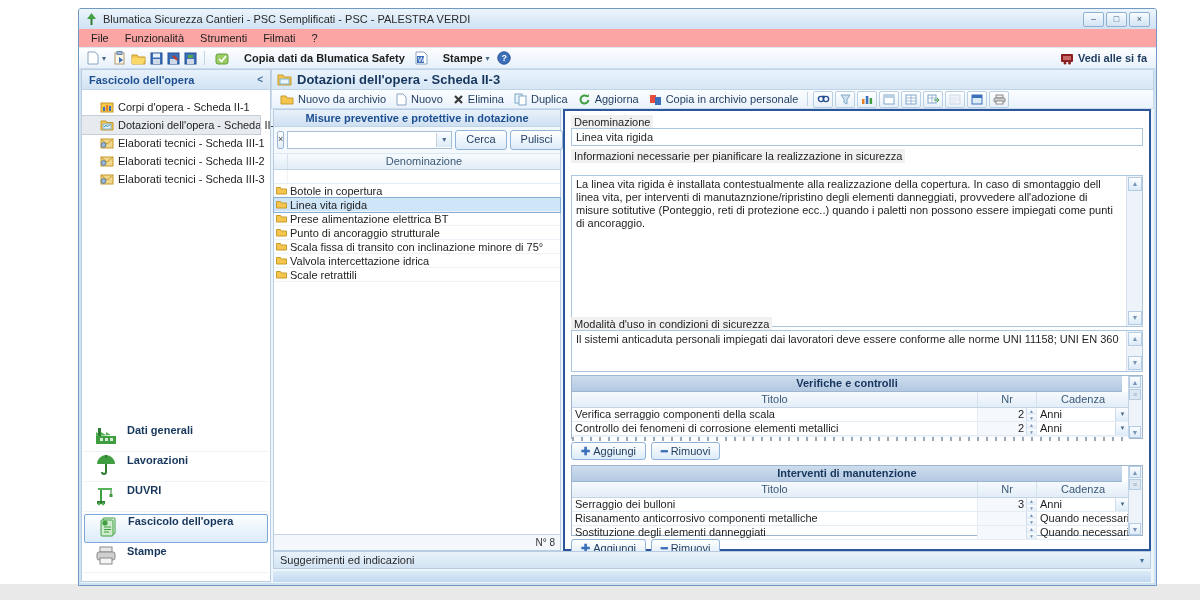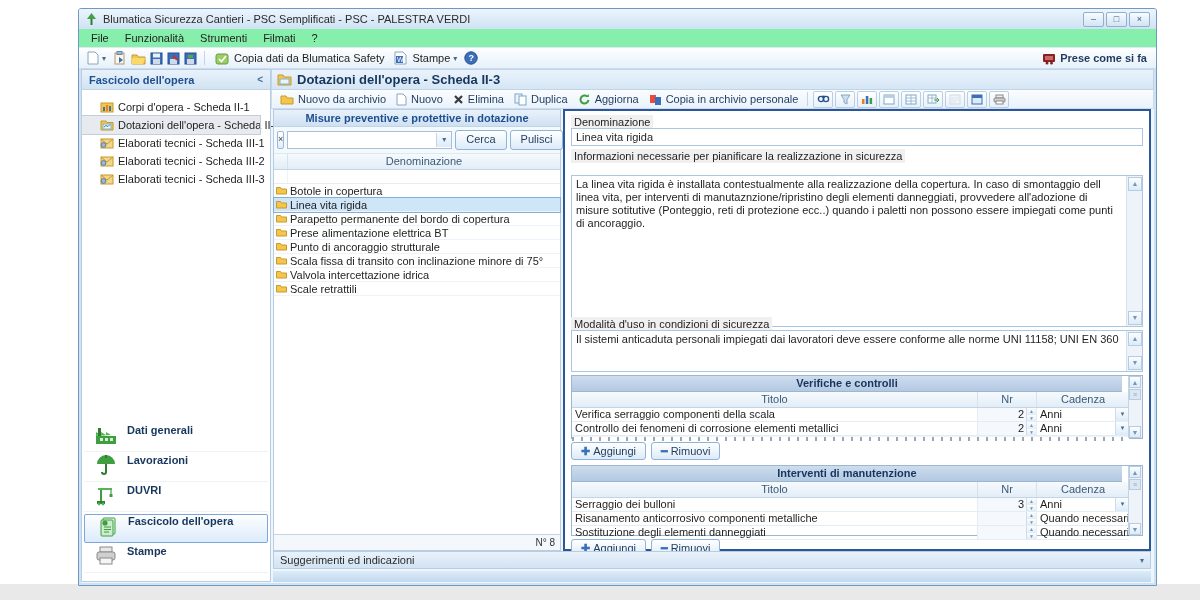--- a/index.html
+++ b/index.html
@@ -9,25 +9,25 @@
 
   
   .window{position:absolute;left:78px;top:8px;width:1077px;height:576px;background:#eef5fc;
           border:1px solid #7198c0;border-radius:3px 3px 0 0;box-shadow:inset 0 0 0 2px #cfe2f4;}
   .titlebar{height:20px;background:linear-gradient(#ecf5fd,#cfe2f4);border-radius:2px 2px 0 0;
             display:flex;align-items:center;padding:0 6px;}
   .title-text{flex:1;font-size:11px;color:#2a2a2a;margin-left:5px;white-space:nowrap;overflow:hidden;}
   .win-btn{width:19px;height:13px;margin-left:2px;background:linear-gradient(#f8fcff,#d2e4f4);
            border:1px solid #8fb0cf;border-radius:2px;font-size:9px;line-height:12px;text-align:center;color:#3c5a78;cursor:default;}
 
-  .menubar{height:18px;background:#86efac;border-bottom:1px solid #dde9f3;display:flex;align-items:center;padding-left:4px;}
+  .menubar{height:18px;background:#fca5a5;border-bottom:1px solid #dde9f3;display:flex;align-items:center;padding-left:4px;}
   .menu-item{padding:1px 8px;color:#1e1e1e;}
   .toolbar1{height:20px;background:linear-gradient(#fdfeff,#e7f1fa);border-bottom:1px solid #cddcec;
             display:flex;align-items:center;padding:0 5px;gap:4px;}
-  .tb-label{color:#1e1e1e;margin-left:2px;white-space:nowrap;}
+  .tb-label{color:#1e1e1e;margin-left:12px;white-space:nowrap;font-weight:bold;}
   .tb-sep{width:1px;height:14px;background:#c3d4e5;margin:0 3px;}
   .tb-btn{display:flex;align-items:center;gap:3px;padding:1px 3px;border-radius:2px;}
   .tb-right{margin-left:auto;display:flex;align-items:center;gap:4px;padding-right:4px;font-weight:bold;color:#1e3a5f;}
   .icon{display:inline-block;vertical-align:middle;line-height:0;}
   .caret{font-size:8px;color:#4a6a8a;}
 
   
   .sidebar{position:absolute;left:2px;top:60px;width:188px;bottom:3px;background:#ffffff;border:1px solid #b9cde2;}
   .sidebar-header{height:19px;background:linear-gradient(#e9f2fb,#d2e3f3);border-bottom:1px solid #c0d4e8;
                   display:flex;align-items:center;justify-content:space-between;padding:0 7px;
@@ -223,21 +223,21 @@
     </span>
     <span class="tb-right">
       <span class="icon">
         <svg width="14" height="13">
             <rect x="1" y="2" width="12" height="8" rx="1" fill="#8b2020"></rect>
             <circle cx="5" cy="11" r="1.5" fill="#8b2020"></circle>
             <circle cx="9.5" cy="11" r="1.5" fill="#8b2020"></circle>
             <rect x="3" y="4" width="8" height="4" fill="#c96a6a"></rect>
           </svg>
       </span>
-      <span>Prese come si fa</span>
+      <span>Vedi alle si fa</span>
     </span>
   </div>
 
   <div class="sidebar">
     <div class="sidebar-header">
       <span>Fascicolo dell'opera</span>
       <span class="collapse-glyph">&lt;</span>
     </div>
     <div class="tree">
       <div class="tree-item">
@@ -501,26 +501,20 @@
           <span class="icon"><svg width="11" height="9">
                 <path d="M0.5 1.5 h4 l1 1.5 H10.5 v5 H0.5 Z" fill="#f4c64e" stroke="#c79a2a"></path>
               </svg></span>
           <span>Botole in copertura</span>
         </div>
         <div class="list-row selected">
           <span class="icon"><svg width="11" height="9">
                 <path d="M0.5 1.5 h4 l1 1.5 H10.5 v5 H0.5 Z" fill="#f4c64e" stroke="#c79a2a"></path>
               </svg></span>
           <span>Linea vita rigida</span>
-        </div>
-        <div class="list-row">
-          <span class="icon"><svg width="11" height="9">
-                <path d="M0.5 1.5 h4 l1 1.5 H10.5 v5 H0.5 Z" fill="#f4c64e" stroke="#c79a2a"></path>
-              </svg></span>
-          <span>Parapetto permanente del bordo di copertura</span>
         </div>
         <div class="list-row">
           <span class="icon"><svg width="11" height="9">
                 <path d="M0.5 1.5 h4 l1 1.5 H10.5 v5 H0.5 Z" fill="#f4c64e" stroke="#c79a2a"></path>
               </svg></span>
           <span>Prese alimentazione elettrica BT</span>
         </div>
         <div class="list-row">
           <span class="icon"><svg width="11" height="9">
                 <path d="M0.5 1.5 h4 l1 1.5 H10.5 v5 H0.5 Z" fill="#f4c64e" stroke="#c79a2a"></path>

